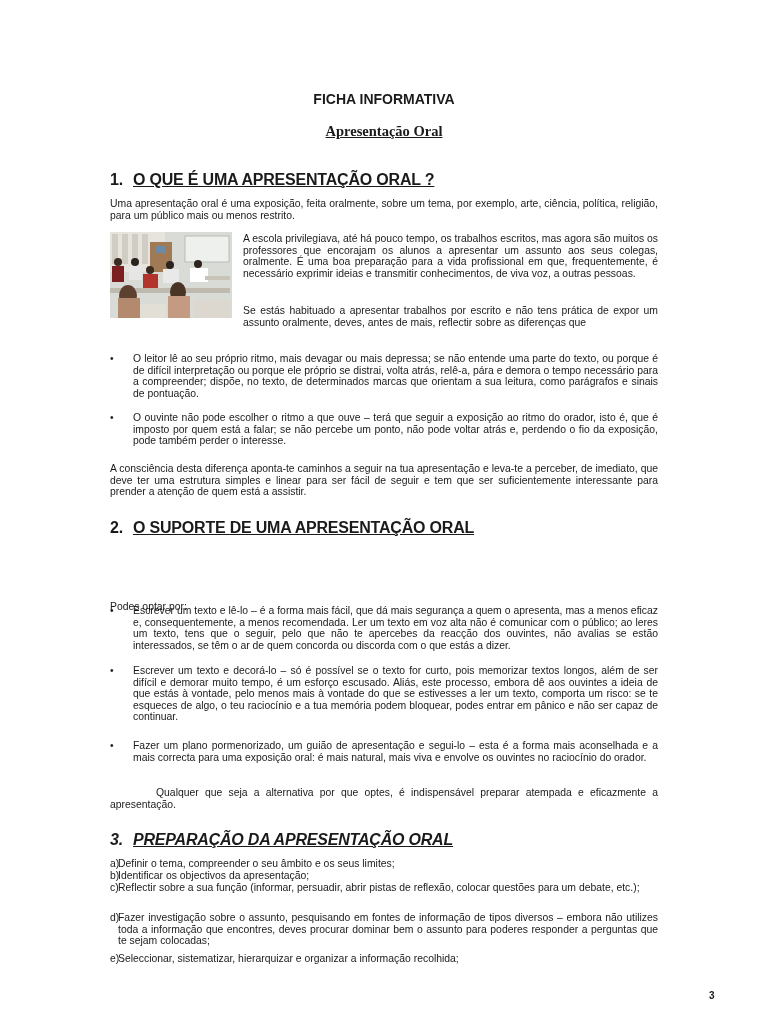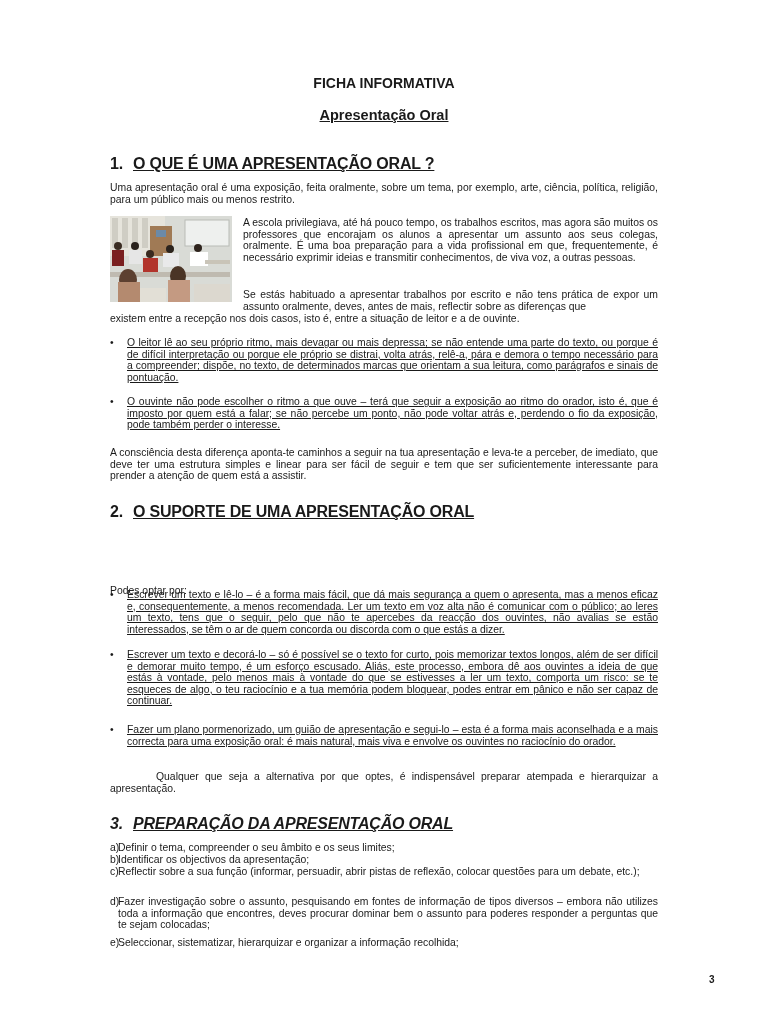--- a/index.html
+++ b/index.html
@@ -1,27 +1,27 @@
 <!DOCTYPE html>
 <html><head>
 <meta charset="utf-8">
 <style>
   html, body { margin:0; padding:0; background:#ffffff; }
   body { width:768px; height:1024px; position:relative; overflow:hidden;
          font-family:"Liberation Sans", sans-serif; color:#1a1a1a; font-size:10.4px; line-height:11.6px; }
-  .page { position:absolute; left:0; top:0; width:768px; height:944px; }
+  .page { position:absolute; left:0; top:16px; width:768px; height:944px; }
   .title { position:absolute; left:0; width:768px; text-align:center; top:78px; font-size:14px; font-weight:bold; font-family:"Liberation Sans", sans-serif; letter-spacing:0; }
-  .subtitle { position:absolute; left:0; width:768px; text-align:center; top:110px; font-size:14.5px; font-weight:bold; font-family:Liberation Sans, sans-serif; text-decoration:underline; }
+  .subtitle { position:absolute; left:0; width:768px; text-align:center; top:110px; font-size:14.5px; font-weight:bold; font-family:Liberation Serif, serif; text-decoration:underline; }
   .block { position:absolute; left:110px; width:548px; text-align:justify; }
   .h { font-weight:bold; font-size:16px; letter-spacing:-0.2px; }
   .h .num { display:inline-block; width:23px; }
   .h .txt { text-decoration:underline; }
   .bullet { position:absolute; left:110px; width:548px; }
   .bullet .dot { position:absolute; left:0; top:0; }
-  .bullet .btxt { margin-left:17px; text-align:justify;text-decoration:underline; }
+  .bullet .btxt { margin-left:23px; text-align:justify; }
   .photo { position:absolute; left:110px; top:216px; width:122px; height:86px; overflow:hidden; }
   .list-item { position:absolute; left:110px; width:548px; }
   .list-item .lbl { position:absolute; left:0; top:0; }
   .list-item .ltxt { margin-left:8px; text-align:justify; }
   .pagenum { position:absolute; left:709px; top:974px; font-size:10px; font-weight:bold; }
   .float-text { position:absolute; left:243px; width:415px; text-align:justify; }
 </style>
 </head>
 <body>
 
@@ -63,21 +63,20 @@
       <rect x="8" y="66" width="22" height="20" fill="#b48a6f"></rect>
       <ellipse cx="68" cy="60" rx="8" ry="10" fill="#4a3426"></ellipse>
       <rect x="58" y="64" width="22" height="22" fill="#c49a82"></rect>
       <rect x="30" y="72" width="26" height="14" fill="#e2dfd6"></rect>
       <rect x="84" y="68" width="36" height="18" fill="#dcd8cf"></rect>
     </svg>
   </div>
 
   <div class="float-text" style="top:217px;">A escola privilegiava, até há pouco tempo, os trabalhos escritos, mas agora são muitos os professores que encorajam os alunos a apresentar um assunto aos seus colegas, oralmente. É uma boa preparação para a vida profissional em que, frequentemente, é necessário exprimir ideias e transmitir conhecimentos, de viva voz, a outras pessoas.</div>
   <div class="float-text" style="top:289px;">Se estás habituado a apresentar trabalhos por escrito e não tens prática de expor um assunto oralmente, deves, antes de mais, reflectir sobre as diferenças que</div>
-  <div class="block" style="top:313px;">existem entre a recepção nos dois casos, isto é, entre a situação de leitor e a de ouvinte.</div>
 
   <div class="bullet" style="top:337px;">
     <span class="dot">•</span>
     <div class="btxt">O leitor lê ao seu próprio ritmo, mais devagar ou mais depressa; se não entende uma parte do texto, ou porque é de difícil interpretação ou porque ele próprio se distrai, volta atrás, relê-a, pára e demora o tempo necessário para a compreender; dispõe, no texto, de determinados marcas que orientam a sua leitura, como parágrafos e sinais de pontuação.</div>
   </div>
   <div class="bullet" style="top:396px;">
     <span class="dot">•</span>
     <div class="btxt">O ouvinte não pode escolher o ritmo a que ouve – terá que seguir a exposição ao ritmo do orador, isto é, que é imposto por quem está a falar; se não percebe um ponto, não pode voltar atrás e, perdendo o fio da exposição, pode também perder o interesse.</div>
   </div>
 
@@ -94,21 +93,21 @@
   </div>
   <div class="bullet" style="top:649px;">
     <span class="dot">•</span>
     <div class="btxt">Escrever um texto e decorá-lo – só é possível se o texto for curto, pois memorizar textos longos, além de ser difícil e demorar muito tempo, é um esforço escusado. Aliás, este processo, embora dê aos ouvintes a ideia de que estás à vontade, pelo menos mais à vontade do que se estivesses a ler um texto, comporta um risco: se te esqueces de algo, o teu raciocínio e a tua memória podem bloquear, podes entrar em pânico e não ser capaz de continuar.</div>
   </div>
   <div class="bullet" style="top:724px;">
     <span class="dot">•</span>
     <div class="btxt">Fazer um plano pormenorizado, um guião de apresentação e segui-lo – esta é a forma mais aconselhada e a mais correcta para uma exposição oral: é mais natural, mais viva e envolve os ouvintes no raciocínio do orador.</div>
   </div>
 
-  <div class="block" style="top:771px; text-indent:46px;">Qualquer que seja a alternativa por que optes, é indispensável preparar atempada e hierarquizar a apresentação.</div>
+  <div class="block" style="top:771px; text-indent:46px;">Qualquer que seja a alternativa por que optes, é indispensável preparar atempada e eficazmente a apresentação.</div>
 
   <div class="block h" style="top:818px;font-style:italic;">
     <span class="num">3.</span><span class="txt">PREPARAÇÃO DA APRESENTAÇÃO ORAL</span>
   </div>
 
   <div class="list-item" style="top:842px;">
     <span class="lbl">a)</span>
     <div class="ltxt">Definir o tema, compreender o seu âmbito e os seus limites;</div>
   </div>
   <div class="list-item" style="top:854px;">

